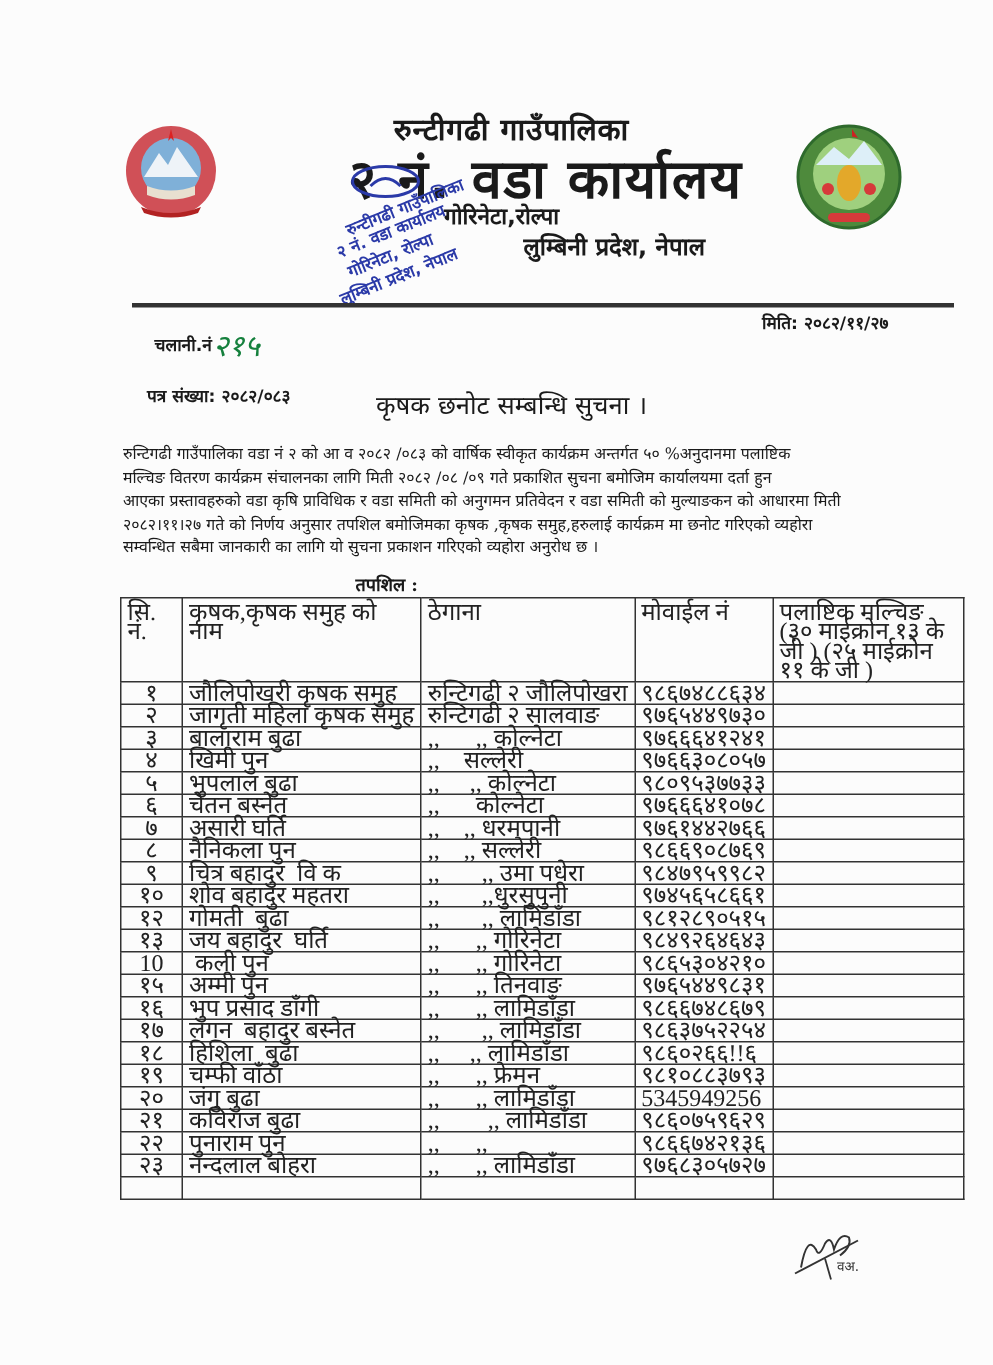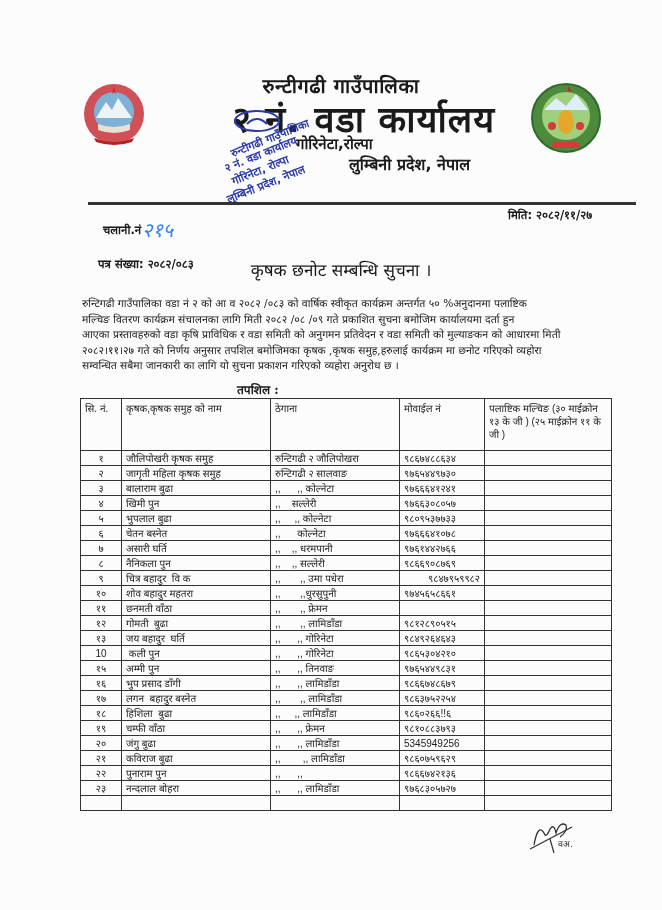--- a/index.html
+++ b/index.html
@@ -13,30 +13,30 @@
   .org-name { position: absolute; left: 0; width: 662px; text-align: center; top: 72px;
     font-size: 20px; font-weight: bold; letter-spacing: 0.5px; padding-left: 20px; box-sizing: border-box; }
   .office-name { position: absolute; left: 232px; top: 94px; font-size: 36px; font-weight: bold; letter-spacing: 1px; }
   .location-1 { position: absolute; left: 296px; top: 133px; font-size: 15px; font-weight: bold; }
   .location-2 { position: absolute; left: 349px; top: 153px; font-size: 16px; font-weight: bold; }
   .stamp { position: absolute; left: 210px; top: 110px; width: 110px; height: 85px; color: #2a2aa8; }
   .stamp-text { position: absolute; font-size: 11px; font-weight: bold; color: #2b3aa8; transform: rotate(-22deg); white-space: nowrap; }
   .rule { position: absolute; left: 88px; top: 202px; width: 548px; height: 3px; background: #333; }
   .ref-no { position: absolute; left: 98px; top: 208px; font-size: 11.5px; font-weight: bold; margin-top: 48px; }
   .chalani { position: absolute; left: 103px; top: 222px; font-size: 11.5px; font-weight: bold; }
-  .chalani-hand { position: absolute; left: 142px; top: 216px; font-size: 20px; color: #3b82f6; font-family: "DejaVu Serif", serif; font-style: italic; }
+  .chalani-hand { position: absolute; left: 142px; top: 216px; font-size: 20px; color: #15803d; font-family: "DejaVu Serif", serif; font-style: italic; }
   .date { position: absolute; left: 508px; top: 207px; font-size: 11.5px; font-weight: bold; }
   .subject { position: absolute; left: 0; width: 662px; top: 258px; text-align: center; font-size: 17px;
     font-family: "DejaVu Serif", serif; text-decoration: none; padding-left: 20px; box-sizing: border-box; }
   .body-text { position: absolute; left: 82px; top: 296px; width: 560px; font-size: 10.6px;
     font-family: "DejaVu Serif", serif; line-height: 15.6px; text-align: left; }
   .body-text span { display: block; white-space: nowrap; overflow: hidden; }
   .annex-label { position: absolute; left: 237px; top: 381px; font-size: 12px; font-family: "DejaVu Serif", serif; font-weight: bold; }
-  table.list { position: absolute; left: 80px; top: 398px; border-collapse: collapse; font-family: Liberation Sans, sans-serif;
-    font-size: 10px; color: #222; padding-left: 48px; }
+  table.list { position: absolute; left: 80px; top: 398px; border-collapse: collapse; font-family: Liberation Serif, serif;
+    font-size: 16px; color: #222; padding-left: 48px; }
   table.list td, table.list th { border: 1px solid #333; padding: 0 4px; height: 14px; line-height: 13px; vertical-align: middle; font-weight: normal; }
   table.list th { vertical-align: top; text-align: left; height: 48px; padding-top: 3px; }
   .col-sn { width: 32px; text-align: center; }
   .col-name { width: 140px; }
   .col-addr { width: 120px; }
   .col-mob { width: 76px; }
   .col-plastic { width: 118px; }
   td.col-sn { text-align: center; }
   td.col-addr { padding-left: 14px; }
   .blank-row td { height: 20px; border-bottom: none; }
@@ -178,27 +178,20 @@
           <td class="col-plastic" style="white-space: pre;"></td>
         </tr>
         <tr>
           <td class="col-sn" style="white-space: pre;">१०</td>
           <td class="col-name" style="white-space: pre;">शोव बहादुर महतरा</td>
           <td class="col-addr" style="white-space: pre;">,,       ,,धुरसुपुनी</td>
           <td class="col-mob" style="white-space: pre;">९७४५६५८६६१</td>
           <td class="col-plastic" style="white-space: pre;"></td>
         </tr>
         <tr>
-          <td class="col-sn" style="white-space: pre;">११</td>
-          <td class="col-name" style="white-space: pre;">छनमती वाँठा</td>
-          <td class="col-addr" style="white-space: pre;">,,       ,, फ्रेमन</td>
-          <td class="col-mob" style="white-space: pre;"></td>
-          <td class="col-plastic" style="white-space: pre;"></td>
-        </tr>
-        <tr>
           <td class="col-sn" style="white-space: pre;">१२</td>
           <td class="col-name" style="white-space: pre;">गोमती  बुढा</td>
           <td class="col-addr" style="white-space: pre;">,,       ,, लामिडाँडा</td>
           <td class="col-mob" style="white-space: pre;">९८१२८९०५१५</td>
           <td class="col-plastic" style="white-space: pre;"></td>
         </tr>
         <tr>
           <td class="col-sn" style="white-space: pre;">१३</td>
           <td class="col-name" style="white-space: pre;">जय बहादुर  घर्ति</td>
           <td class="col-addr" style="white-space: pre;">,,      ,, गोरिनेटा</td>

